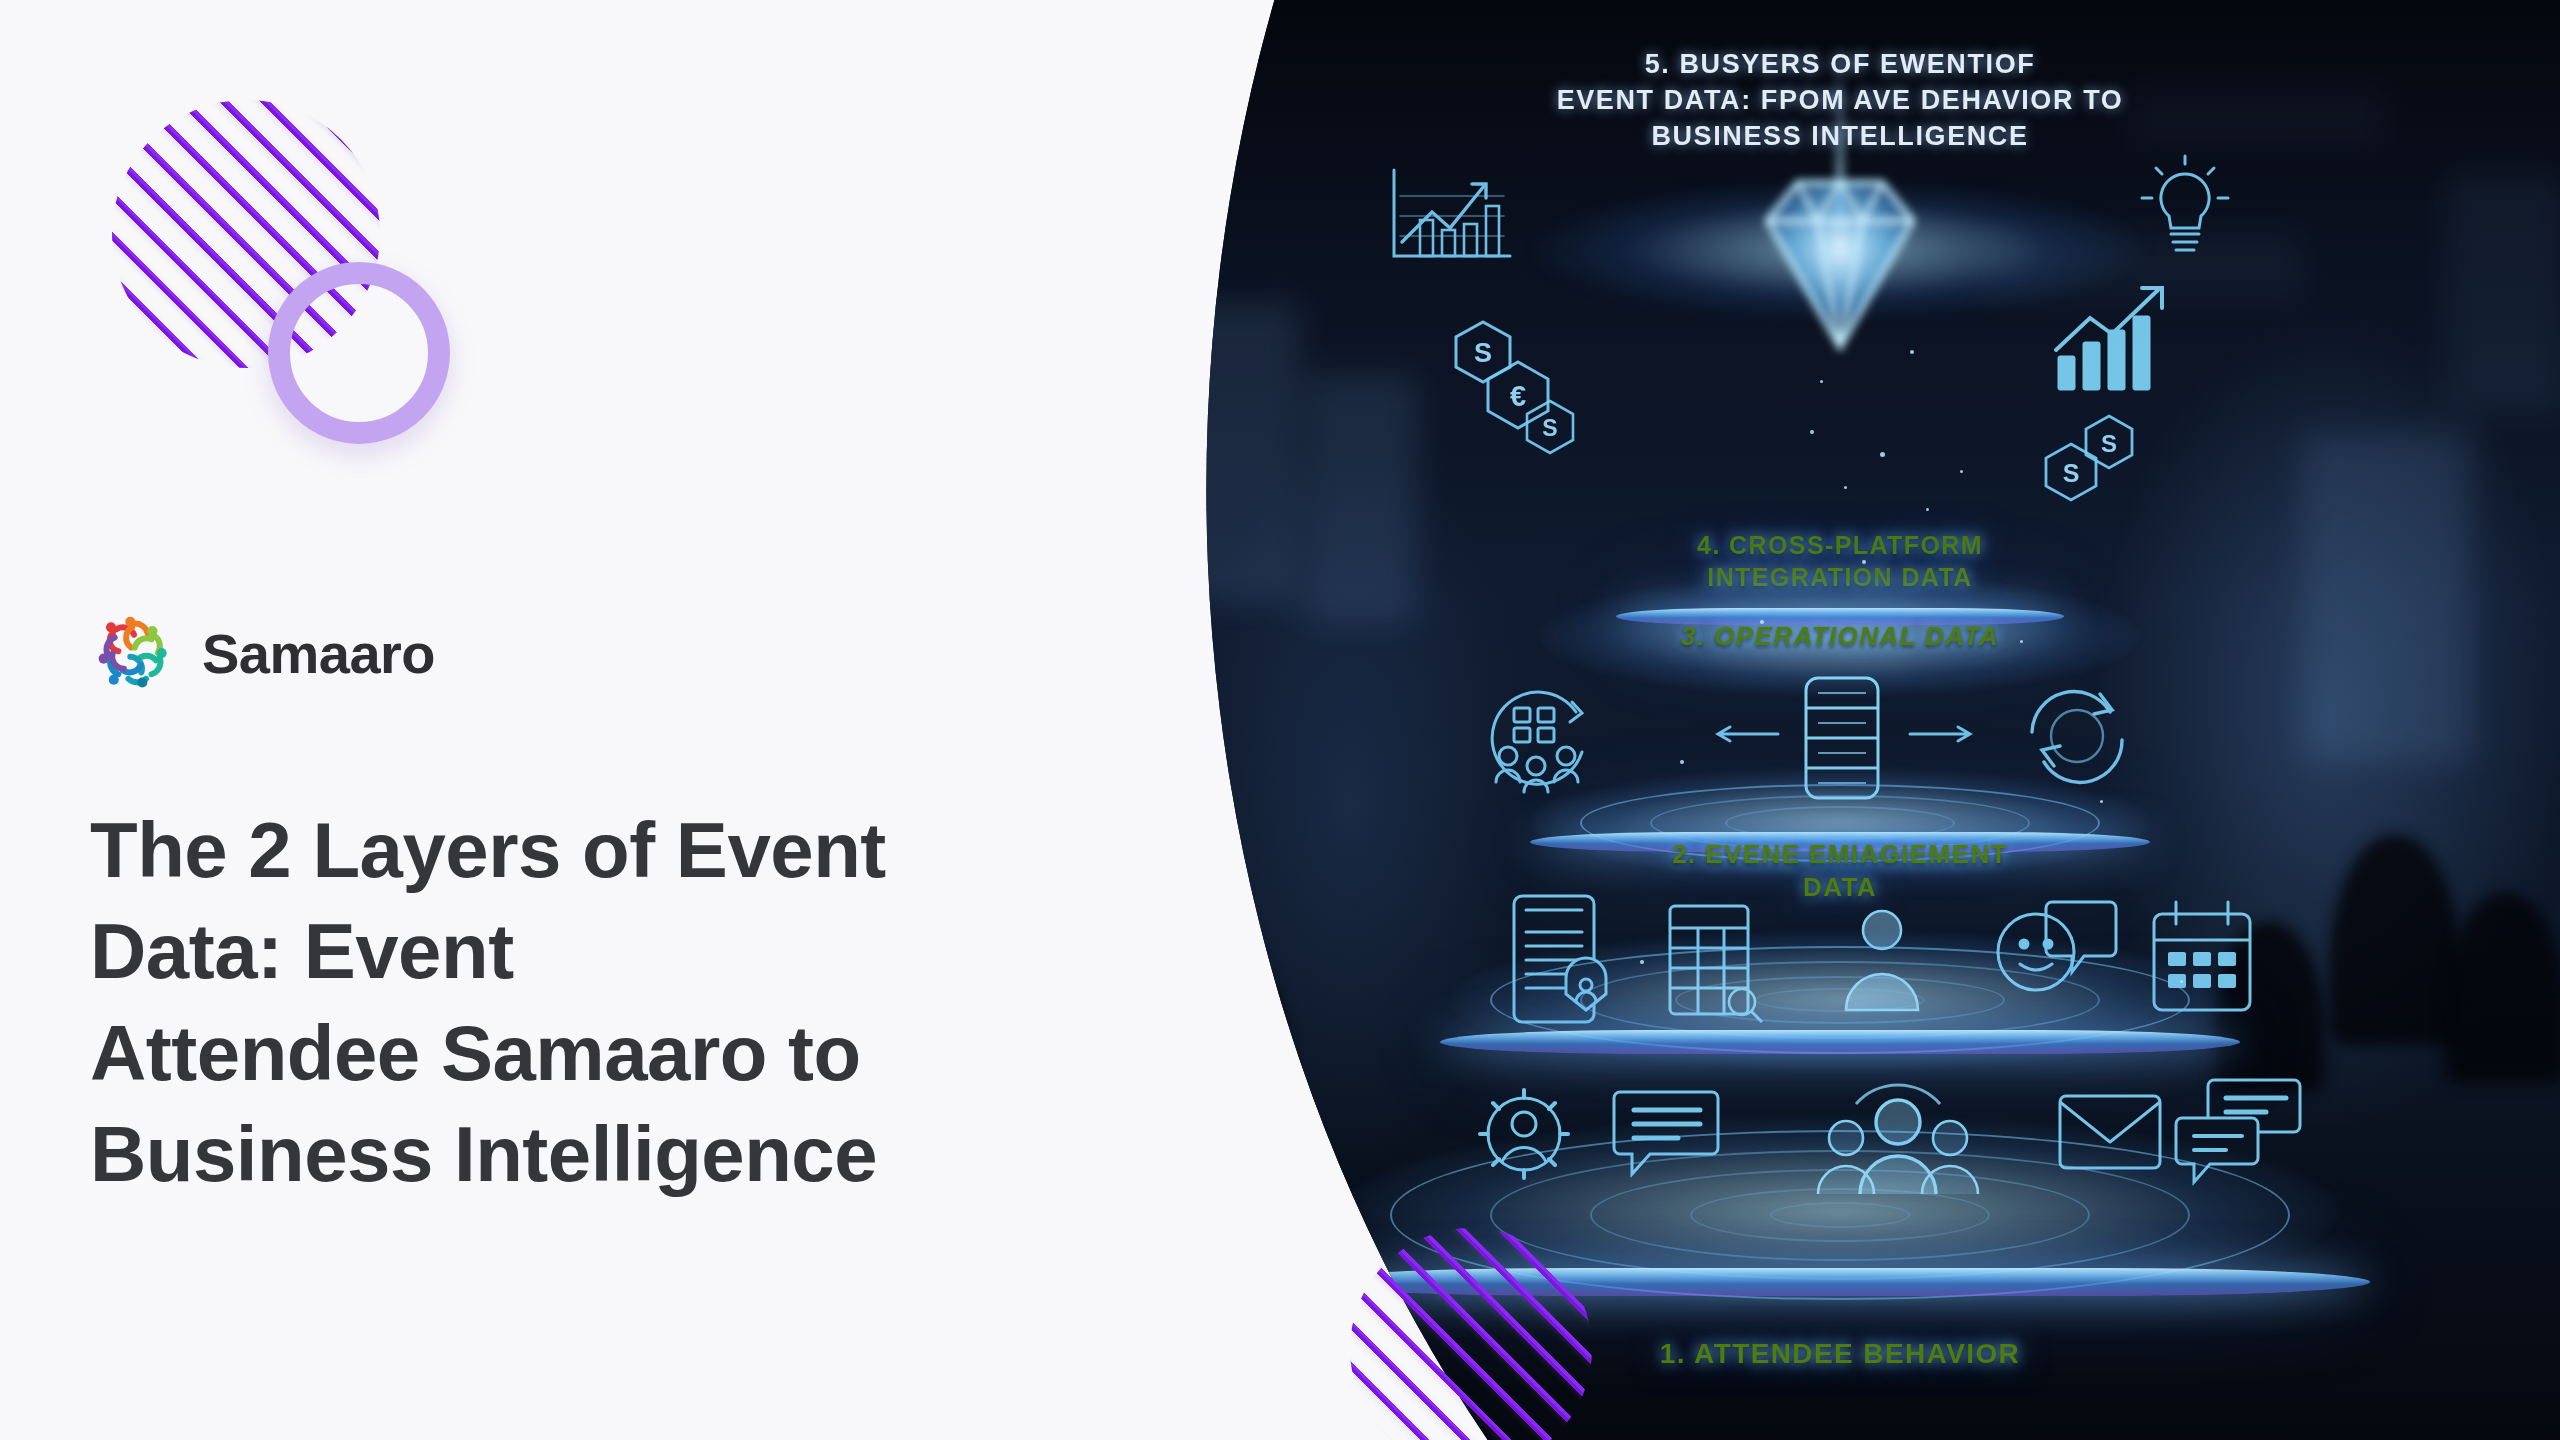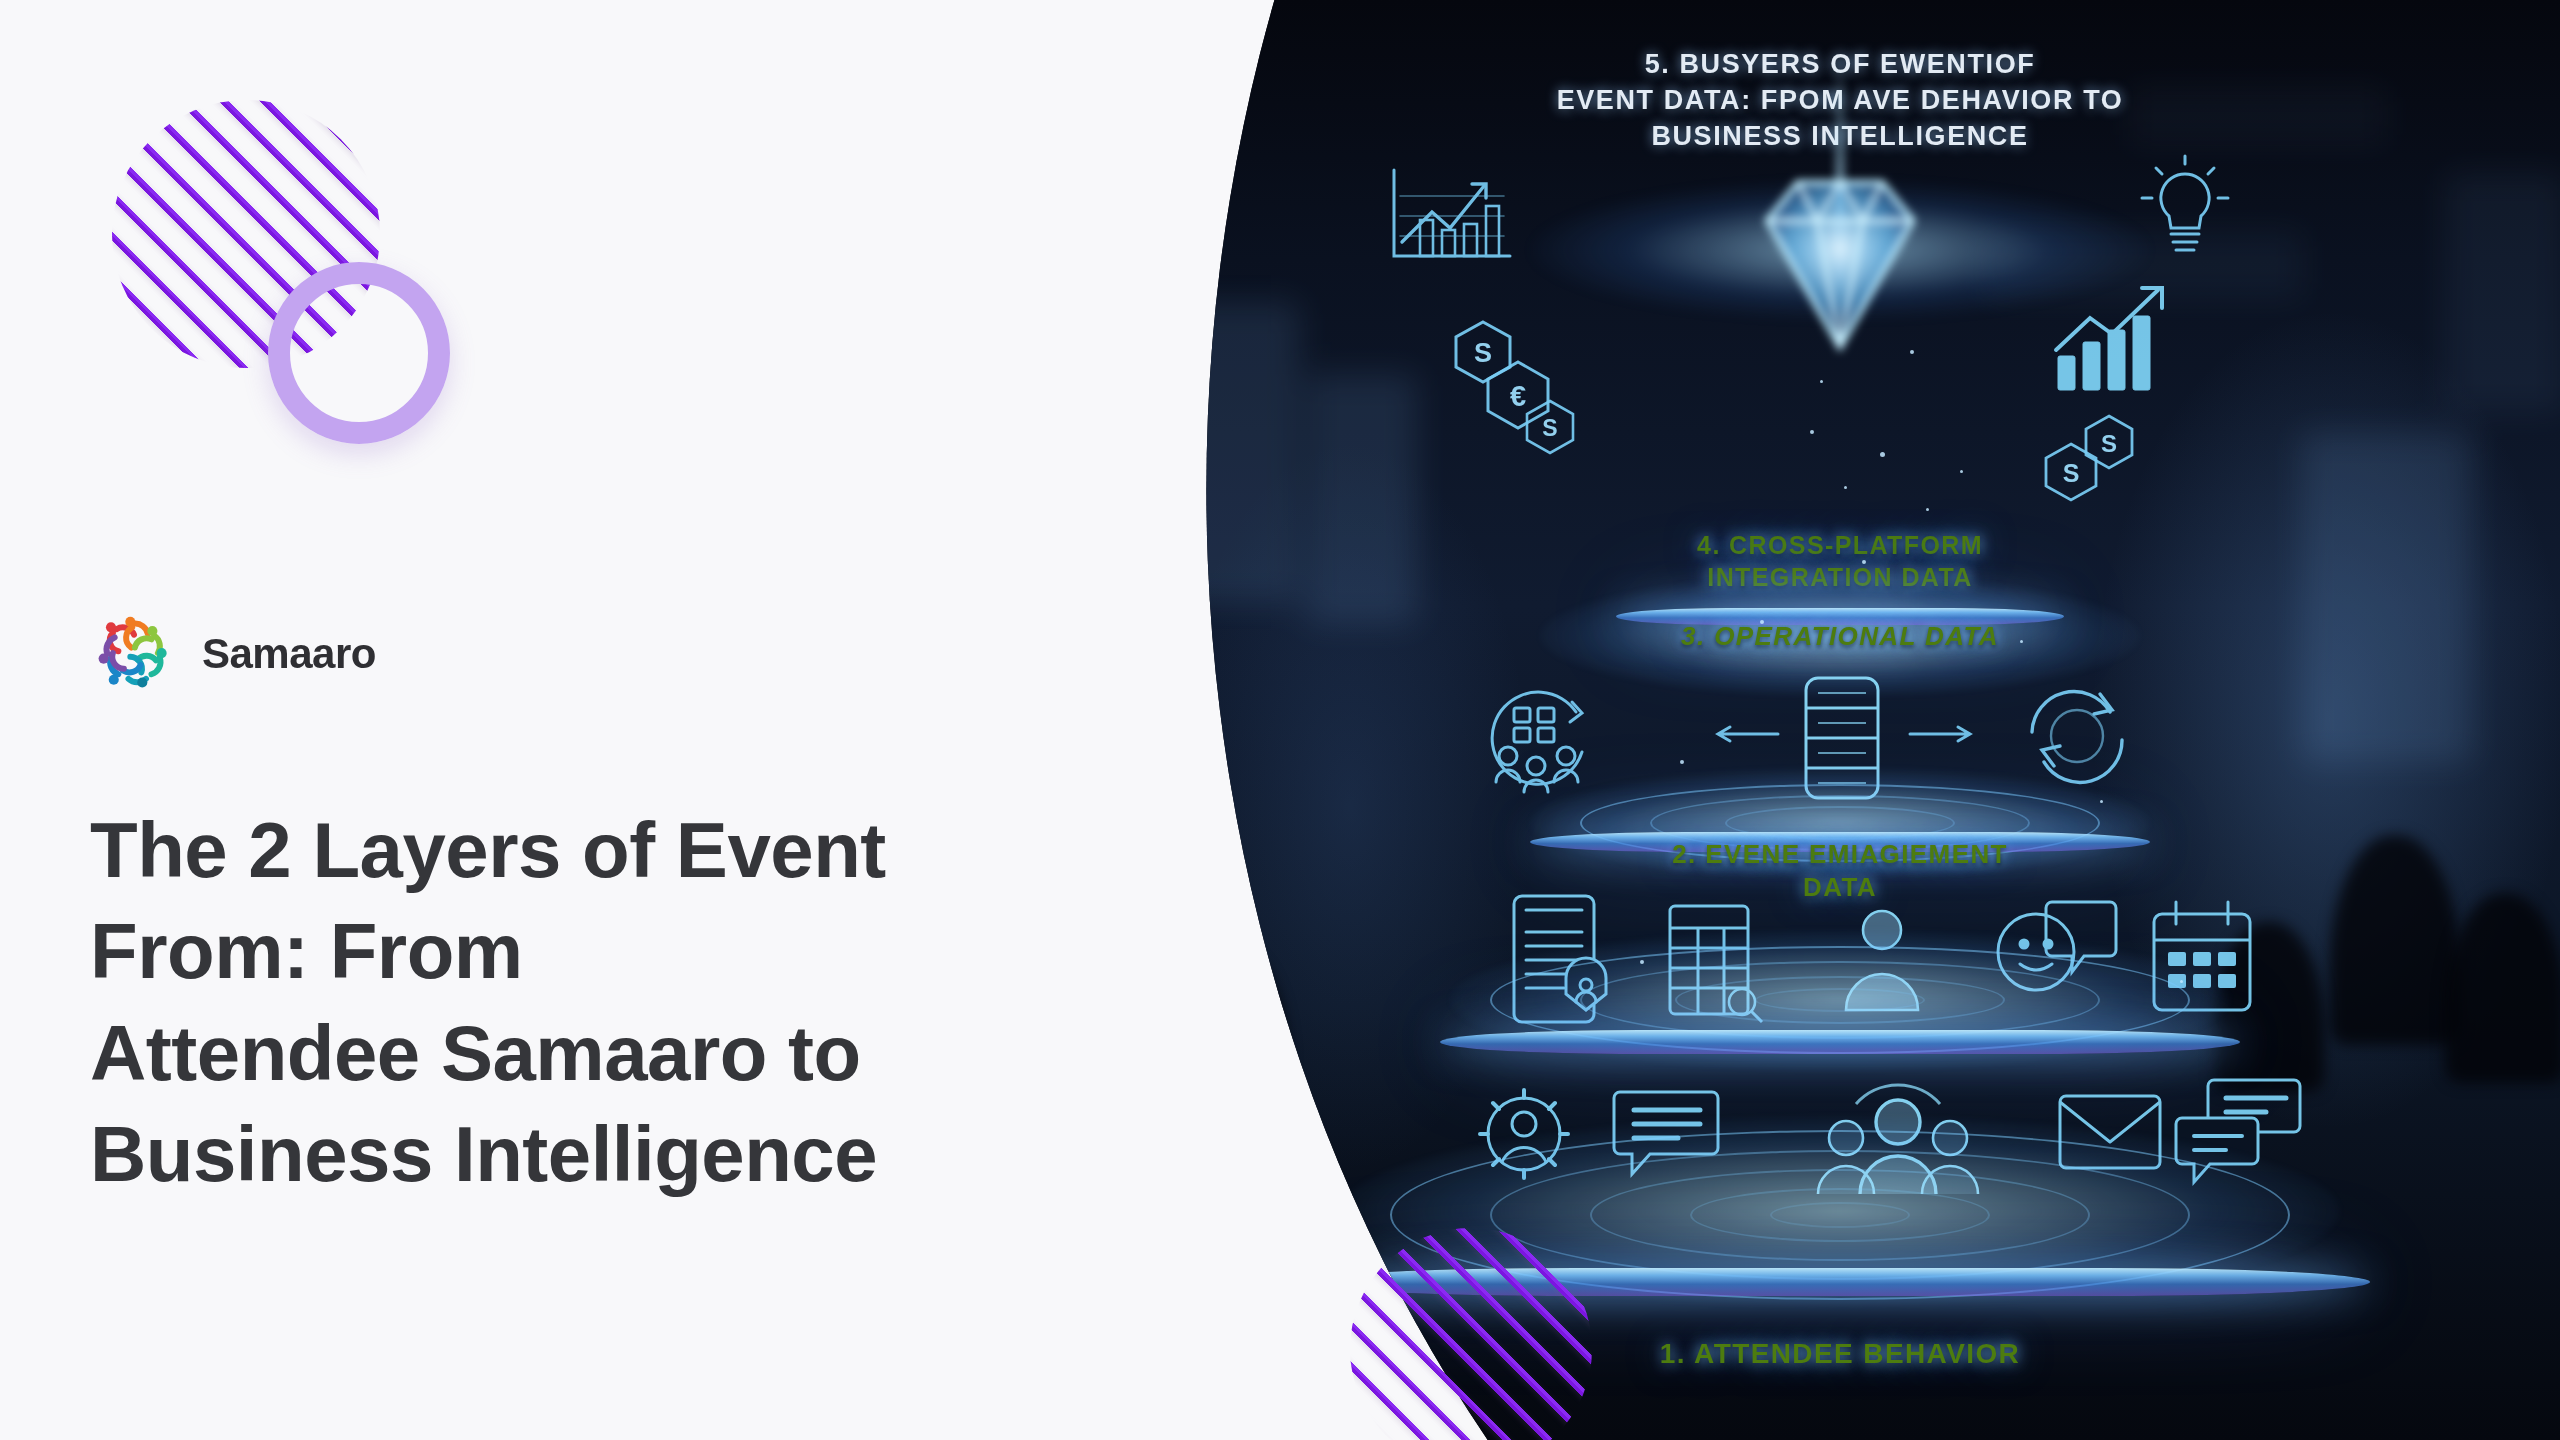--- a/index.html
+++ b/index.html
@@ -49,21 +49,21 @@
     position:absolute; left:268px; top:262px; width:182px; height:182px;
     border-radius:50%;
     border:22px solid #c3a4f0;
     box-shadow:0 10px 26px rgba(140,100,200,.22);
   }
 
   
   #brand { position:absolute; left:88px; top:608px; display:flex; align-items:center; gap:22px; }
   #brand-mark { width:92px; height:92px; flex:none; }
   #brand-name {
-    font-size:42px; font-weight:700; color:#2f2f33;
+    font-size:56px; font-weight:700; color:#2f2f33;
     letter-spacing:-.5px; line-height:1;
   }
 
   
   #headline {
     position:absolute; left:90px; top:800px; width:1060px;
     font-size:78px; font-weight:700; line-height:1.30;
     color:#35363a; letter-spacing:-.5px;
     font-family:"Liberation Sans", sans-serif;
     font-stretch:condensed;
@@ -534,21 +534,21 @@
             <circle cx="17" cy="55" r="5.5" fill="#7b4ea8" stroke="none"></circle>
             <path d="M27 49 a13 13 0 0 0 12 17"></path>
           </g>
         </g>
       </svg>
       <div id="brand-name">Samaaro</div>
     </div>
 
     <h1 id="headline">
       <span class="hl-line">The 2 Layers of Event</span>
-      <span class="hl-line">From: From</span>
+      <span class="hl-line">Data: Event</span>
       <span class="hl-line">Attendee Samaaro to</span>
       <span class="hl-line">Business Intelligence</span>
     </h1>
   </div>
 
   <div class="stripe-circle" id="deco-stripes-bot" style="z-index:8;">
     <div class="stripes-shadow"></div>
     <div class="stripes"></div>
   </div>
 

